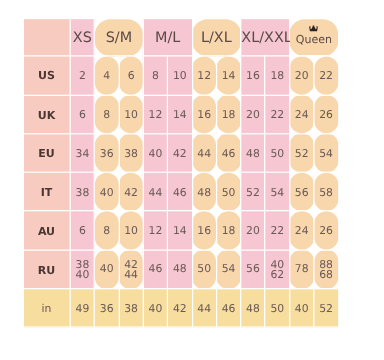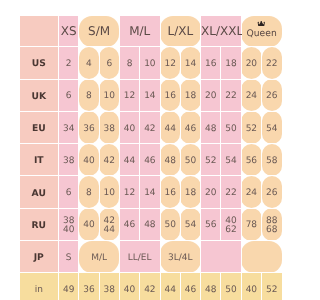--- a/index.html
+++ b/index.html
@@ -150,29 +150,20 @@
   <td class="pink mline">
             <span class="two">40</span>
             <span class="two">62</span>
           </td>
   <td class="peach"><span class="cv">78</span></td>
   <td class="peach mline">
             <span class="two">88</span>
             <span class="two">68</span>
           </td>
 </tr>
-<tr class="row">
-  <td class="lbl"><span class="cv">JP</span></td>
-  <td class="pink"><span class="cv">S</span></td>
-  <td class="peach" colspan="2"><span class="cv">M/L</span></td>
-  <td class="pink" colspan="2"><span class="cv">LL/EL</span></td>
-  <td class="peach" colspan="2"><span class="cv">3L/4L</span></td>
-  <td class="pink" colspan="2"></td>
-  <td class="peach" colspan="2"></td>
-</tr>
 <tr class="row lastrow">
   <td class="yellow lbl2"><span class="cv">in</span></td>
   <td class="yellow"><span class="cv">49</span></td>
   <td class="yellow"><span class="cv">36</span></td>
   <td class="yellow"><span class="cv">38</span></td>
   <td class="yellow"><span class="cv">40</span></td>
   <td class="yellow"><span class="cv">42</span></td>
   <td class="yellow"><span class="cv">44</span></td>
   <td class="yellow"><span class="cv">46</span></td>
   <td class="yellow"><span class="cv">48</span></td>

